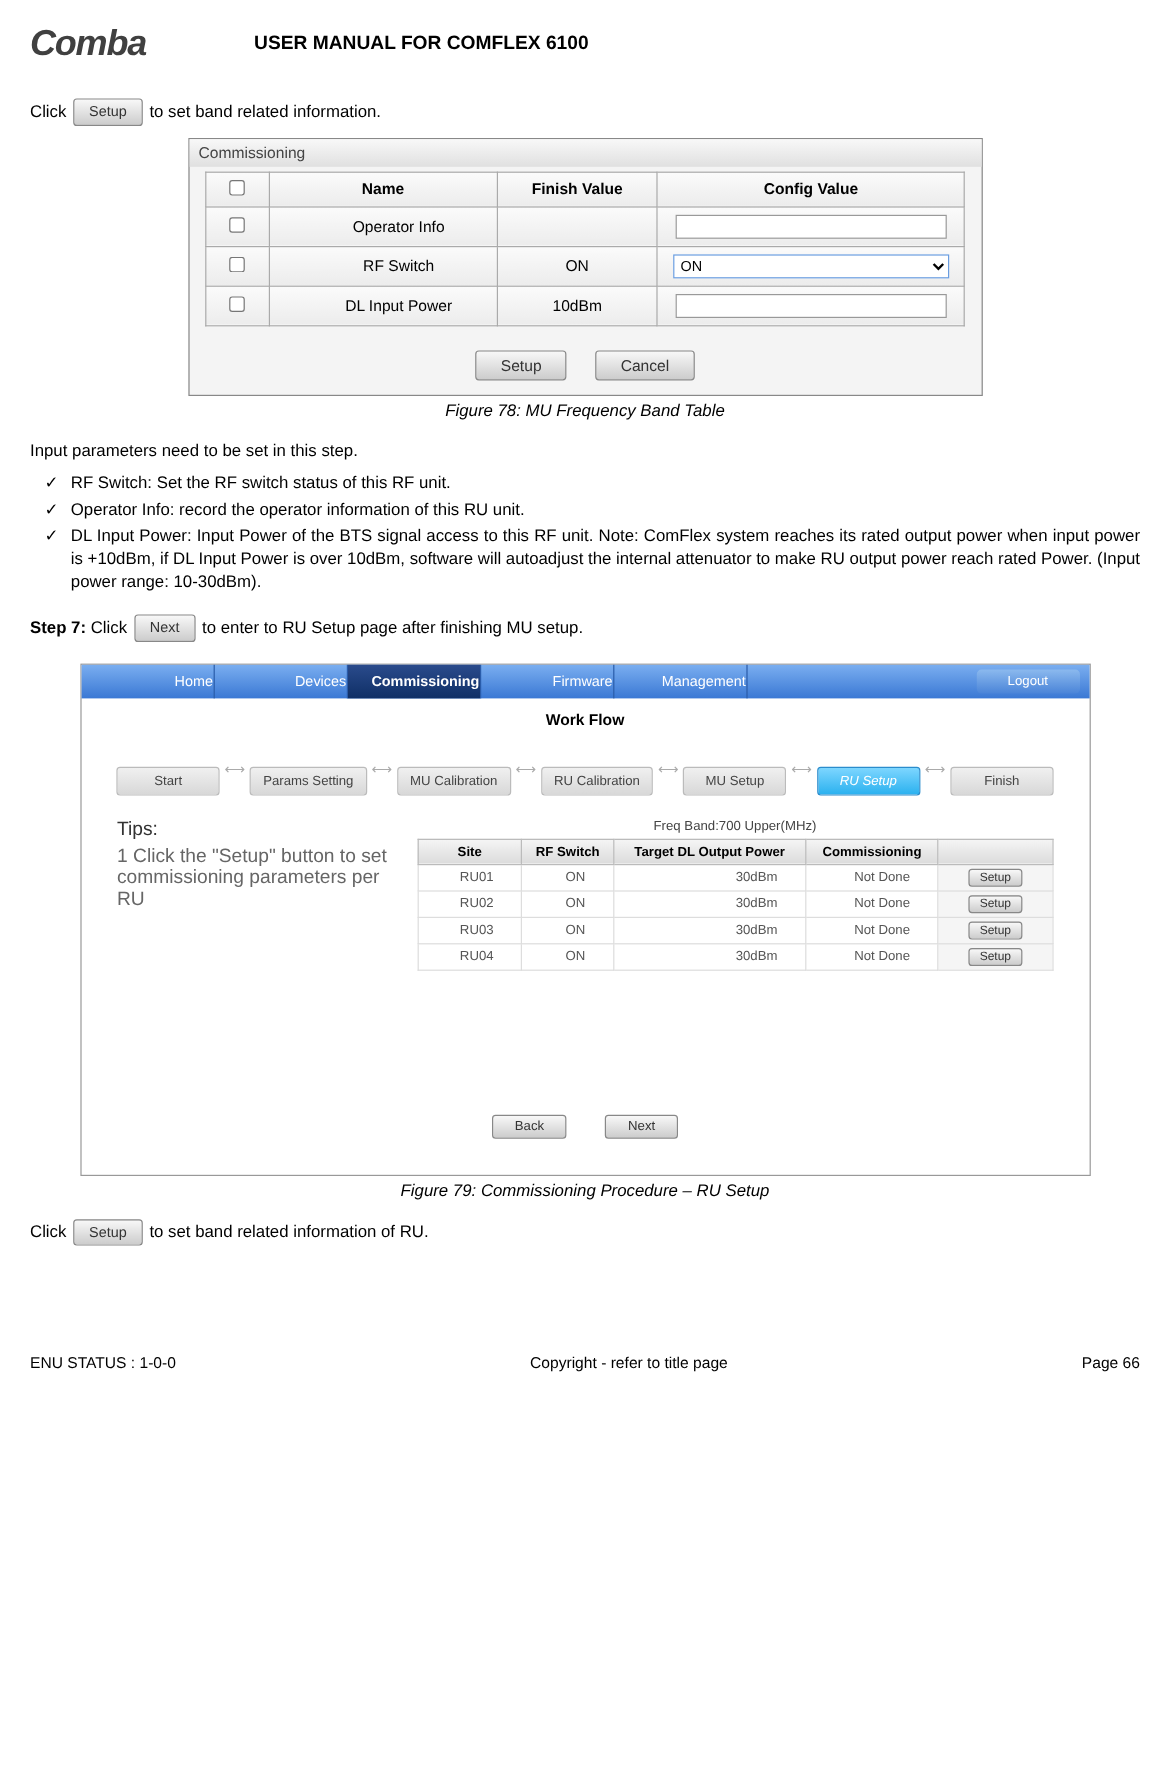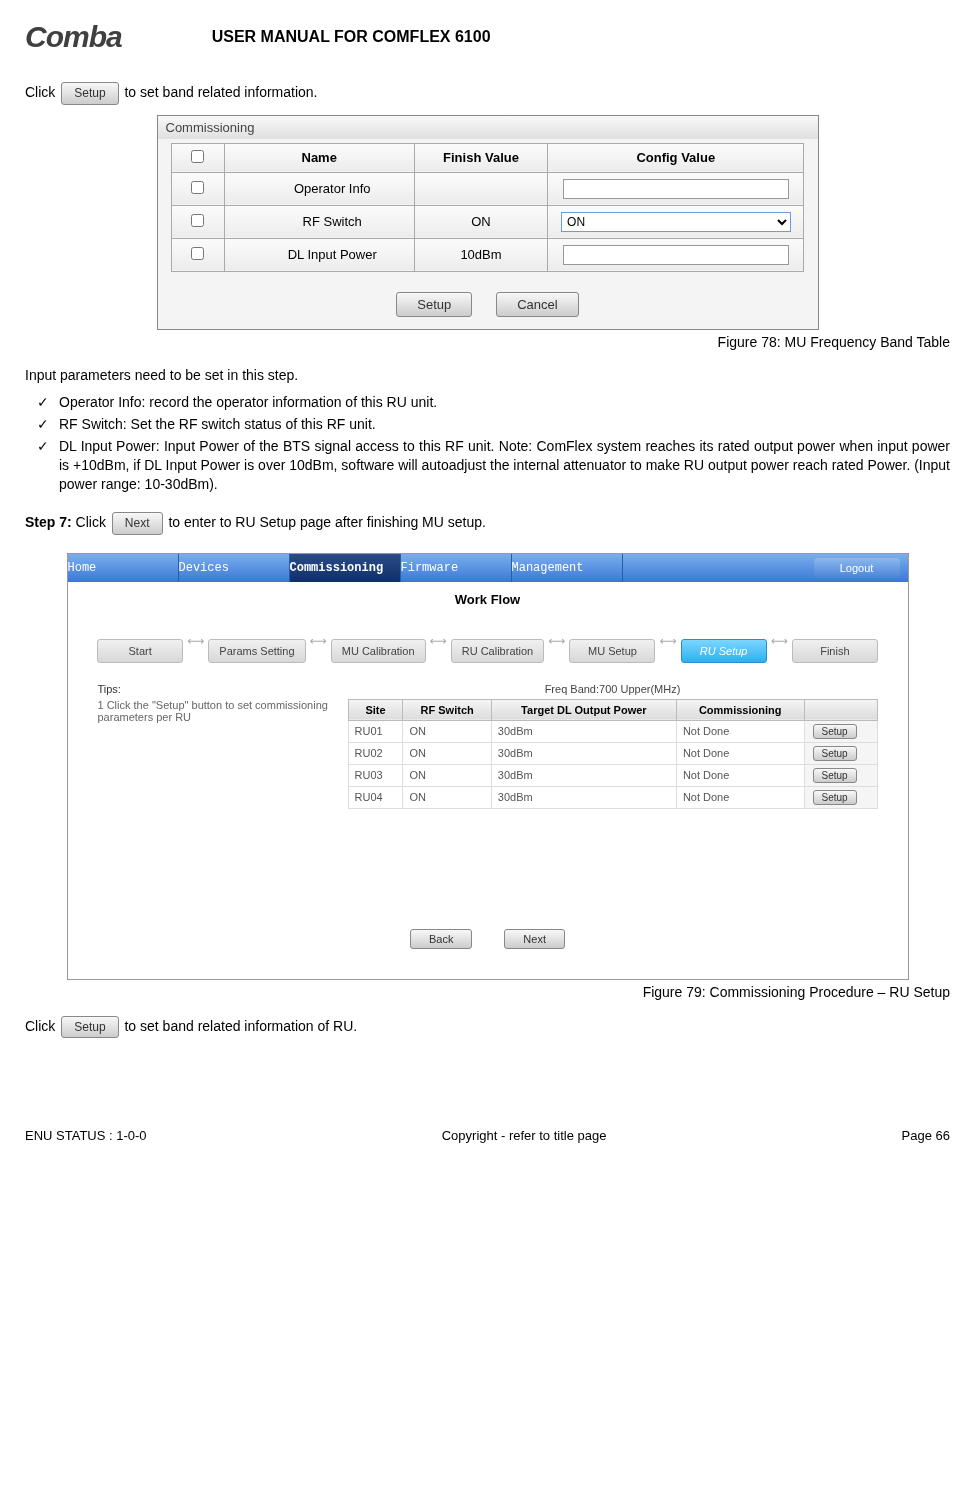--- a/index.html
+++ b/index.html
@@ -89,23 +89,24 @@
   .cp-action {
     text-align: center;
     padding: 16px 0 12px 0;
   }
   .cp-action .inline-btn {
     font-size: 13px;
     padding: 4px 20px;
     margin: 0 10px;
   }
   .fig-caption {
-    text-align: right;
+    text-align: center;
     font-size: 14px;
     margin: 4px 0 16px 0;
+    font-style: italic;
   }
   .check-list {
     list-style: none;
     padding-left: 12px;
     margin: 6px 0 18px 0;
   }
   .check-list li {
     padding-left: 22px;
     position: relative;
     margin-bottom: 3px;
@@ -127,25 +128,24 @@
   }
   .nav-bar {
     display: flex;
     height: 28px;
     background: linear-gradient(to bottom, #7aaef0, #3a78d4);
     font-size: 12px;
   }
   .nav-item {
     flex-shrink: 0;
     width: 110px;
-    text-align: left;
+    text-align: right;
     line-height: 28px;
     color: #fff;
     border-right: 1px solid #2a5caa;
-    font-family: Liberation Mono, monospace;
   }
   .nav-item.active {
     background: linear-gradient(to bottom, #2a4b8c, #0f2f66);
     font-weight: bold;
   }
   .nav-spacer { flex-grow: 1; border-right: none;}
   .nav-logout {
     width: 86px;
     text-align: center;
     line-height: 20px;
@@ -190,21 +190,21 @@
     color: #aaa;
     font-size: 12px;
     padding: 0 2px;
   }
   .content-row {
     display: flex;
     padding: 0 30px 10px 30px;
   }
   .tips-col {
     width: 240px;
-    font-size: 11px;
+    font-size: 16px;
     color: #666;
     padding-right: 10px;
   }
   .tips-col .tips-head { color: #333; margin-bottom: 4px;}
   .table-col { flex-grow: 1;}
   .freq-label {
     text-align: center;
     font-size: 11px;
     color: #444;
     margin-bottom: 4px;
@@ -215,22 +215,22 @@
     font-size: 11px;
   }
   .ru-table th {
     background: linear-gradient(to bottom,#f5f5f5,#dcdcdc);
     border: 1px solid #bbb;
     padding: 4px 6px;
     font-weight: bold;
   }
   .ru-table td {
     border: 1px solid #ddd;
-    padding: 3px 6px;
-    text-align: left;
+    padding: 3px 23px;
+    text-align: right;
     color: #555;
   }
   .ru-table .setup-cell {
     background: #f5f5f5;
   }
   .ru-table .setup-cell .inline-btn {
     font-size: 10px;
     padding: 1px 8px;
   }
   .bottom-nav {
@@ -297,22 +297,22 @@
   <div class="cp-action">
     <span class="inline-btn">Setup</span>
     <span class="inline-btn">Cancel</span>
   </div>
 </div>
 <div class="fig-caption">Figure 78: MU Frequency Band Table</div>
 
 <p class="para">Input parameters need to be set in this step.</p>
 
 <ul class="check-list">
+  <li>RF Switch: Set the RF switch status of this RF unit.</li>
   <li>Operator Info: record the operator information of this RU unit.</li>
-  <li>RF Switch: Set the RF switch status of this RF unit.</li>
   <li>DL Input Power: Input Power of the BTS signal access to this RF unit. Note: ComFlex system reaches its rated output power when input power is +10dBm, if DL Input Power is over 10dBm, software will autoadjust the internal attenuator to make RU output power reach rated Power. (Input power range: 10-30dBm).</li>
 </ul>
 
 <p class="para">
   <b>Step 7:</b>
   <span> Click </span>
   <span class="inline-btn">Next</span>
   <span> to enter to RU Setup page after finishing MU setup.</span>
 </p>
 

